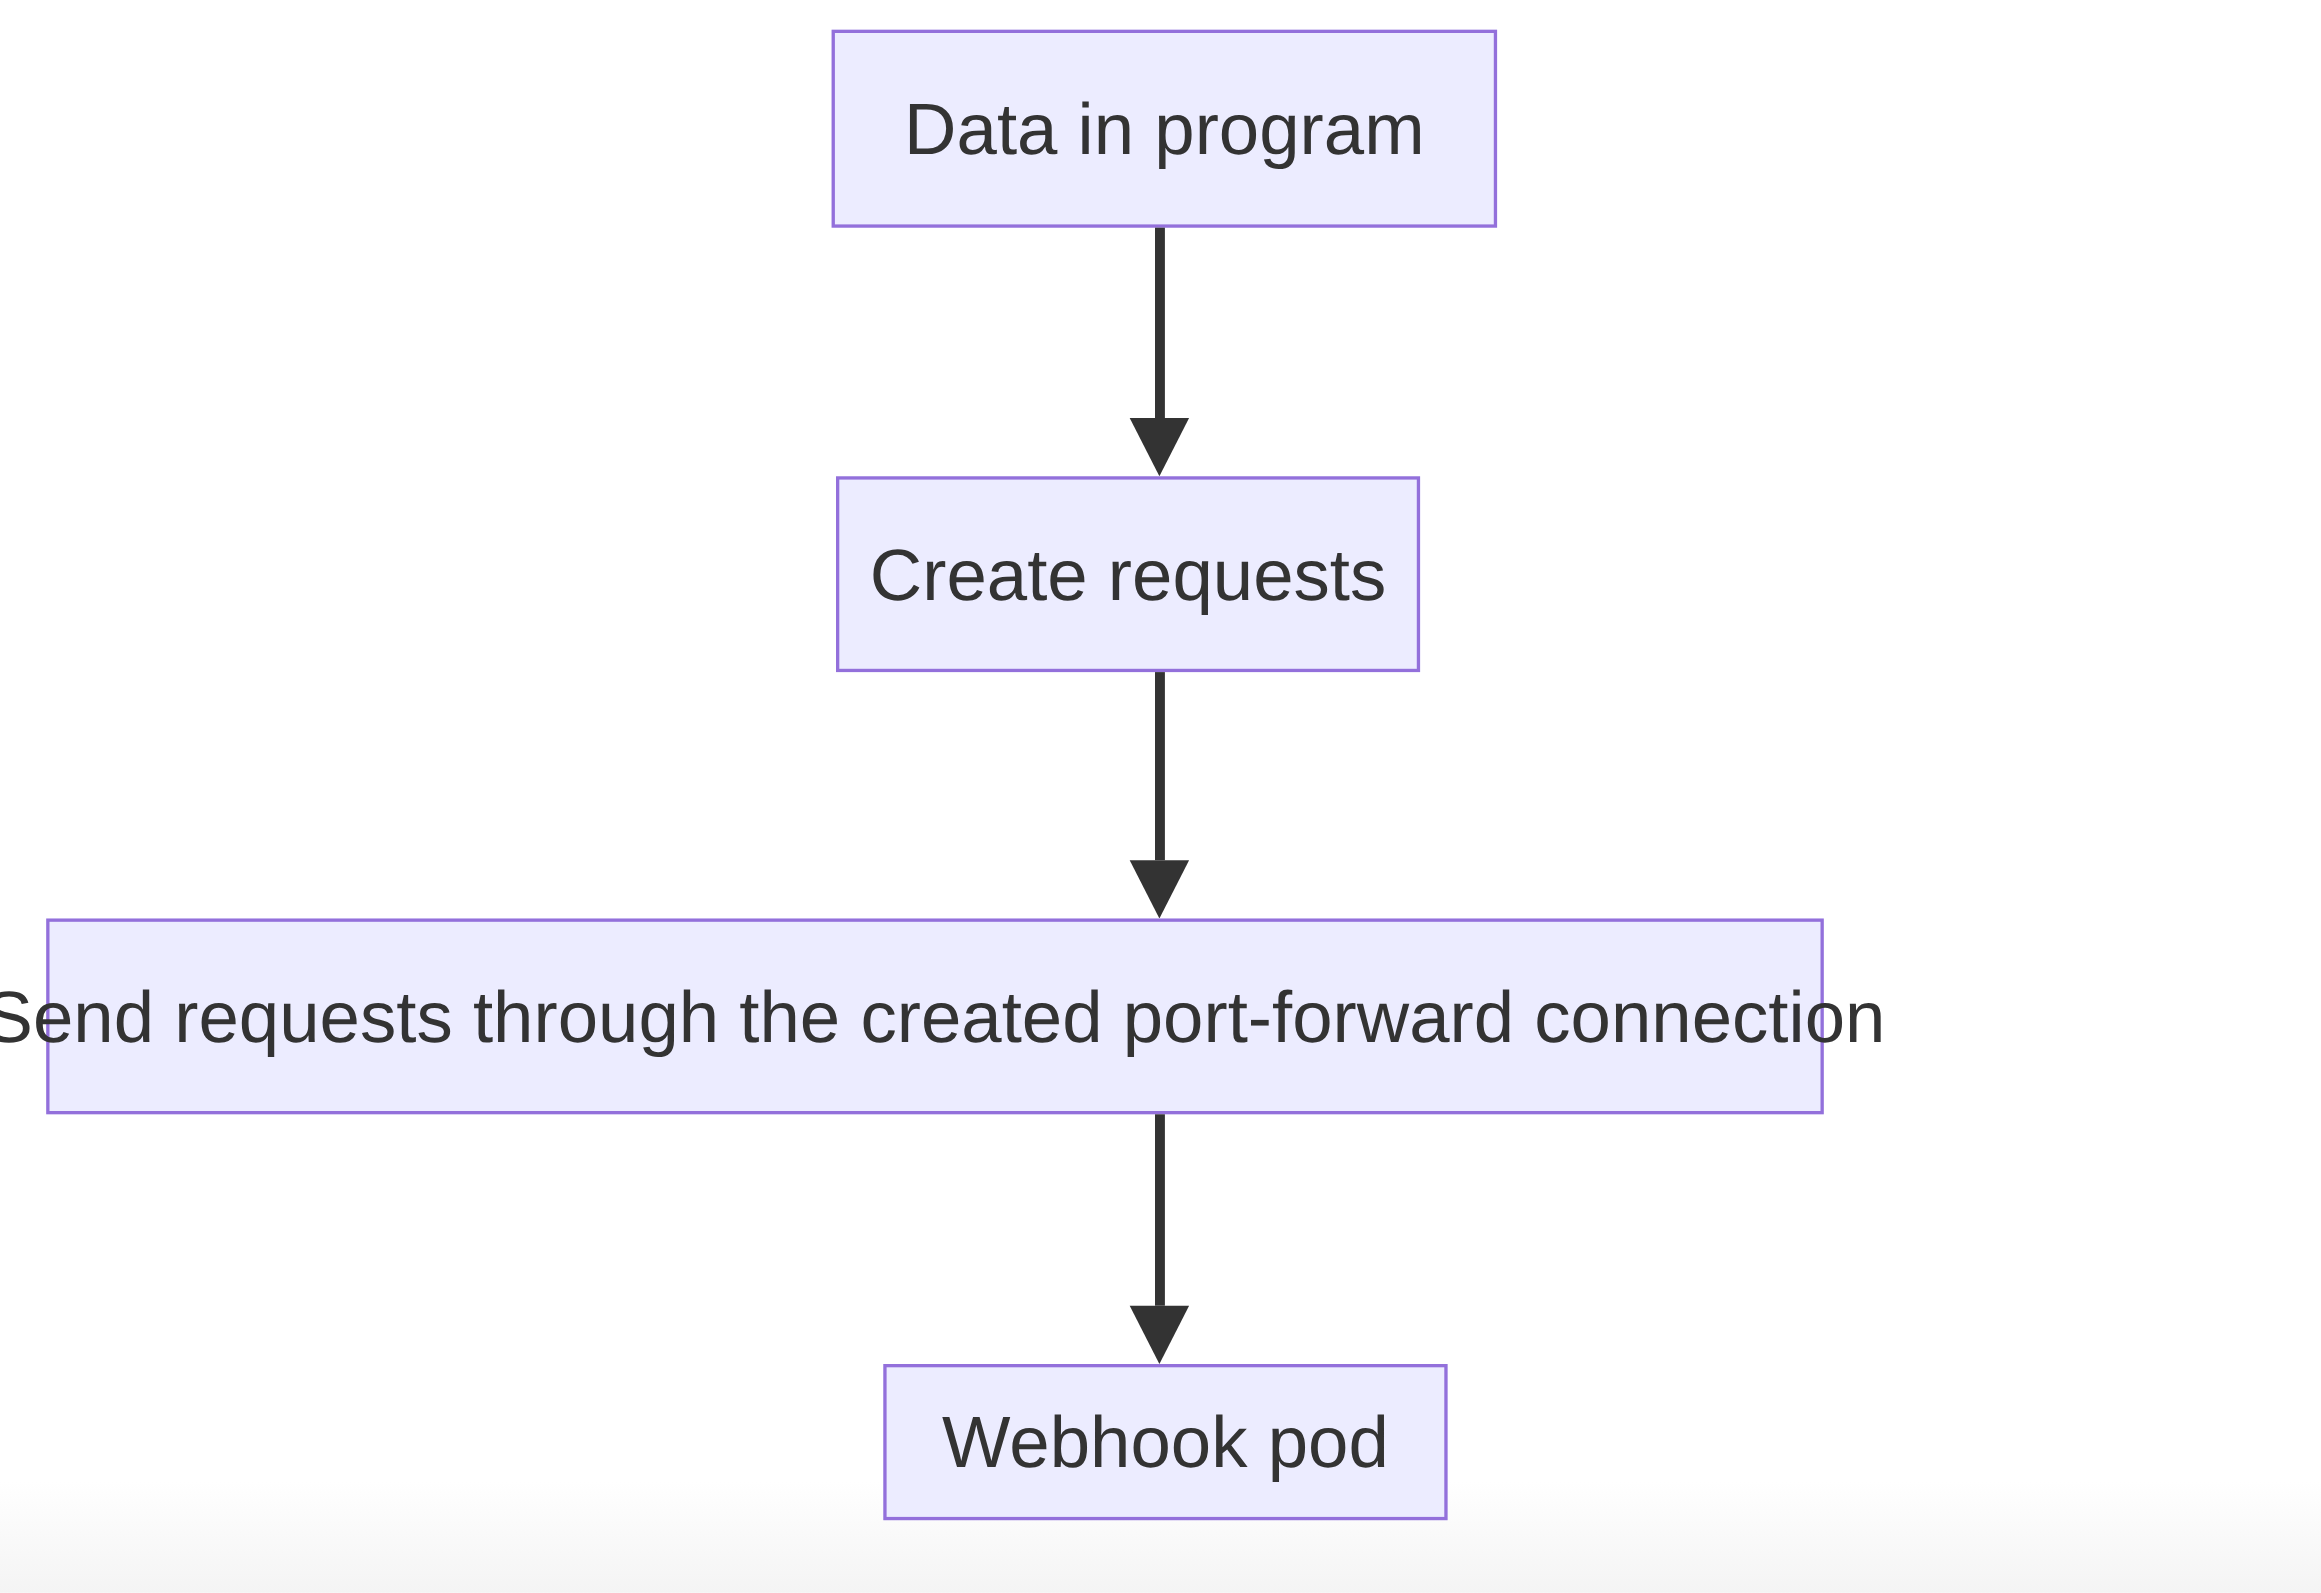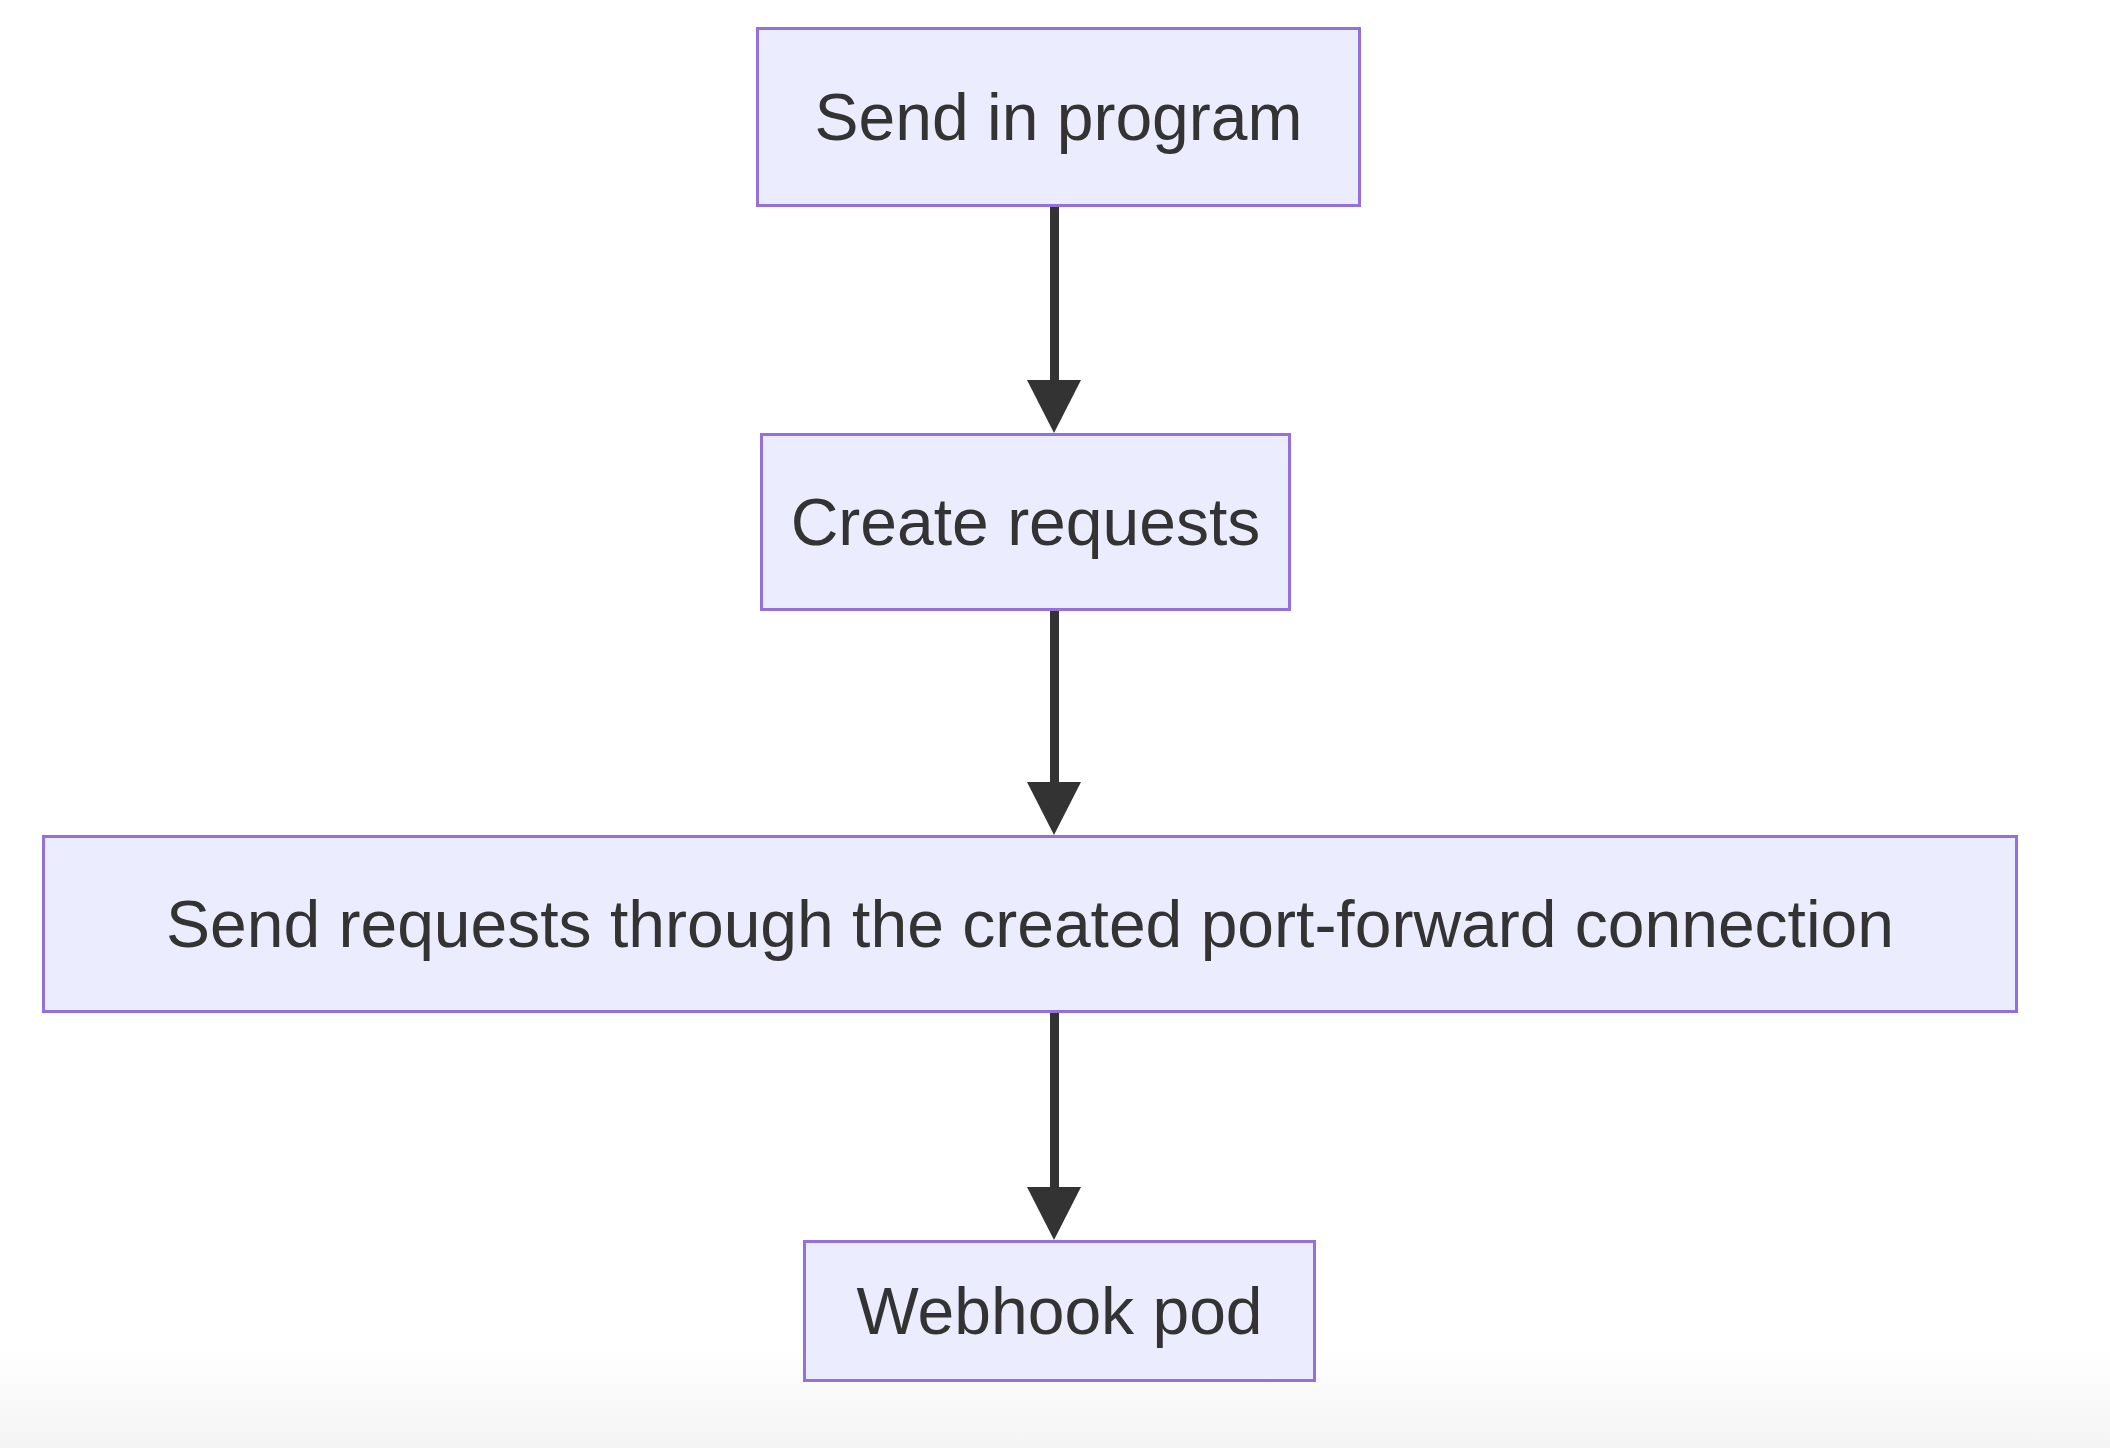--- a/index.html
+++ b/index.html
@@ -33,21 +33,21 @@
     color: var(--text-color);
     display: flex;
     align-items: center;
     justify-content: center;
     font-size: 66px;
     line-height: 1;
     white-space: nowrap;
   }
   .node-1 { left: 756px; top: 27px;   width: 605px;  height: 180px; }
   .node-2 { left: 760px; top: 433px;  width: 531px;  height: 178px; }
-  .node-3 { left: 42px;  top: 835px;  width: 1976px; height: 178px; }
+  .node-3 { left: 42px;  top: 835px;  width: 1616px; height: 178px; }
   .node-4 { left: 803px; top: 1240px; width: 513px;  height: 142px; }
 
   .edge-line {
     position: absolute;
     width: 9px;
     left: 1050px;
     background: var(--arrow-color);
   }
   .edge-line.e1 { top: 207px;  height: 173px; }
   .edge-line.e2 { top: 611px;  height: 171px; }
@@ -65,21 +65,21 @@
   .edge-head.h1 { top: 380px; }
   .edge-head.h2 { top: 782px; }
   .edge-head.h3 { top: 1187px; }
 </style>
 </head>
 <body>
 
 <div class="canvas">
 
   <div class="node node-1">
-    <span>Send in program</span>
+    <span>Data in program</span>
   </div>
 
   <div class="edge-line e1"></div>
   <div class="edge-head h1"></div>
 
   <div class="node node-2">
     <span>Create requests</span>
   </div>
 
   <div class="edge-line e2"></div>

